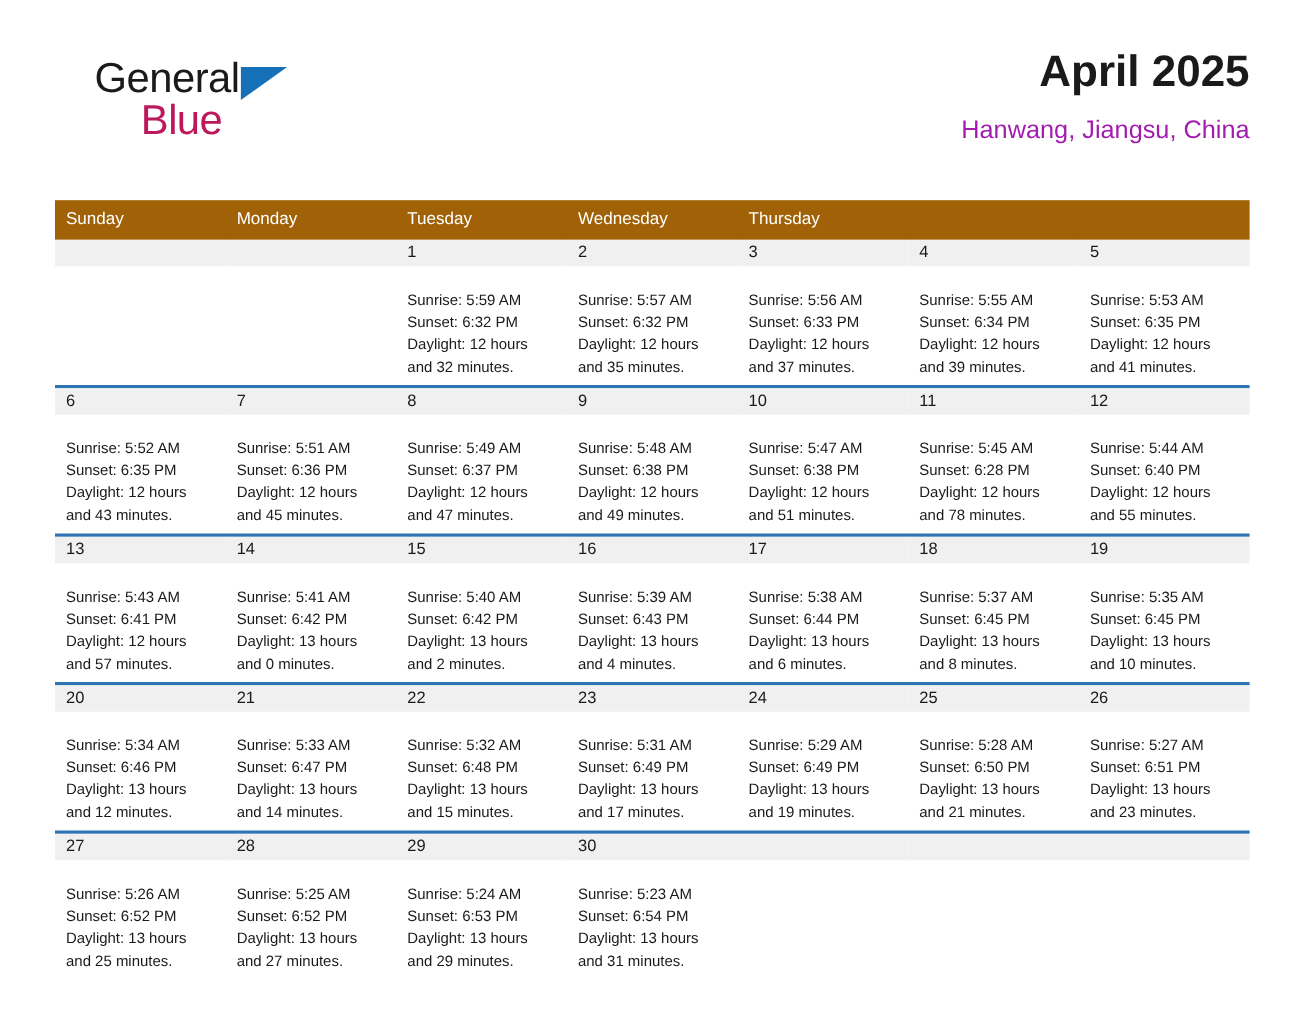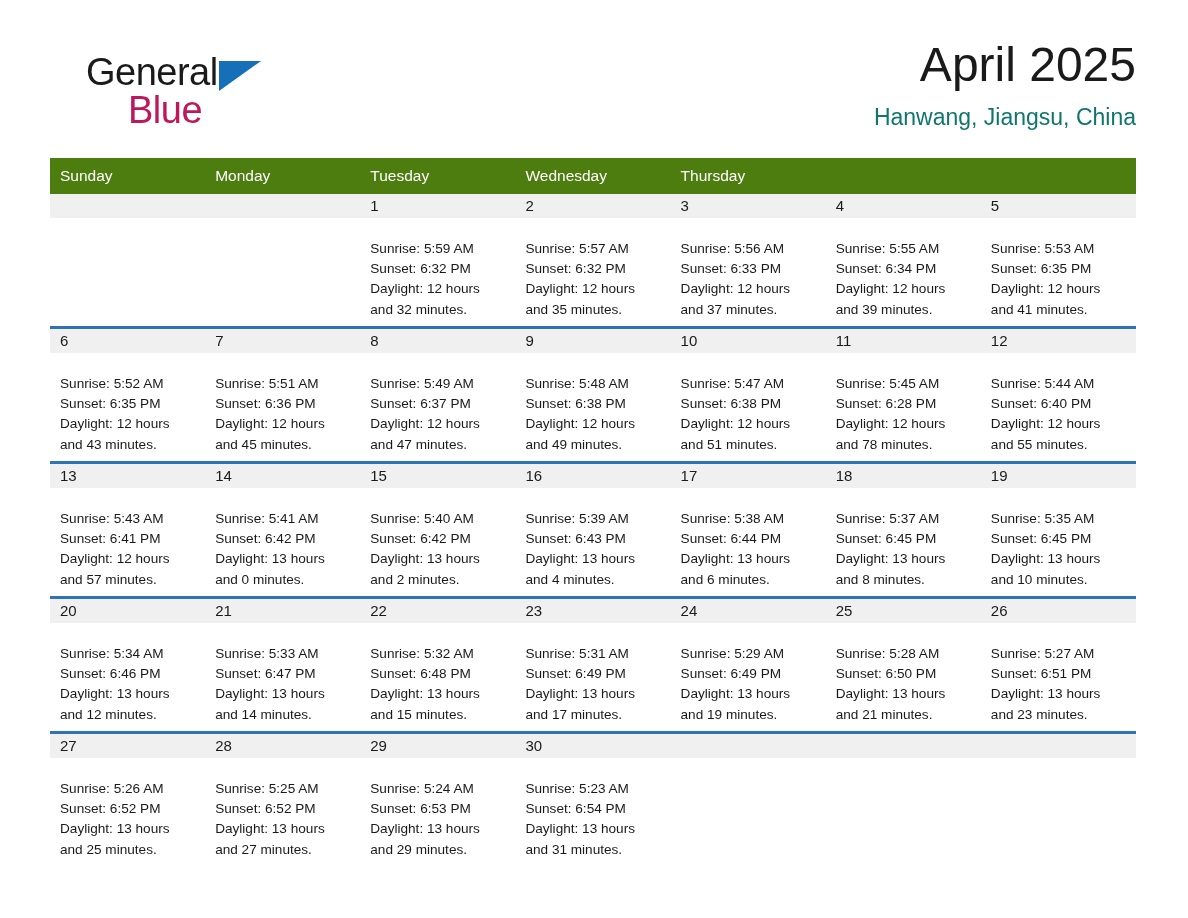--- a/index.html
+++ b/index.html
@@ -74,47 +74,49 @@
     line-height: 44px;
   }
 
   .title-block {
     position: absolute;
     right: 0;
     top: 0;
     text-align: right;
   }
   .cal-title {
-    font-size: 48px;
+    font-size: 40px;
     color: #1a1a1a;
     line-height: 54px;
     letter-spacing: 0px;
     white-space: nowrap;
+    font-weight: bold;
   }
   .cal-subtitle {
     font-size: 23px;
-    color: #0f766e;
+    color: #a21caf;
     line-height: 30px;
     margin-top: 10px;
     white-space: nowrap;
     text-align: center;
   }
 
   
   .calendar {
     position: absolute;
     left: 50px;
     top: 158px;
     width: 1086px;
   }
 
   .weekday-header {
     display: grid;
     grid-template-columns: repeat(7, 1fr);
-    background: #4d7c0f;
+    background: #a16207;
+    margin-top: 24px;
   }
   .weekday-cell {
     color: #ffffff;
     font-size: 15.5px;
     line-height: 19px;
     padding: 8px 0 9px 10px;
     box-sizing: border-box;
   }
 
   .week-row {

